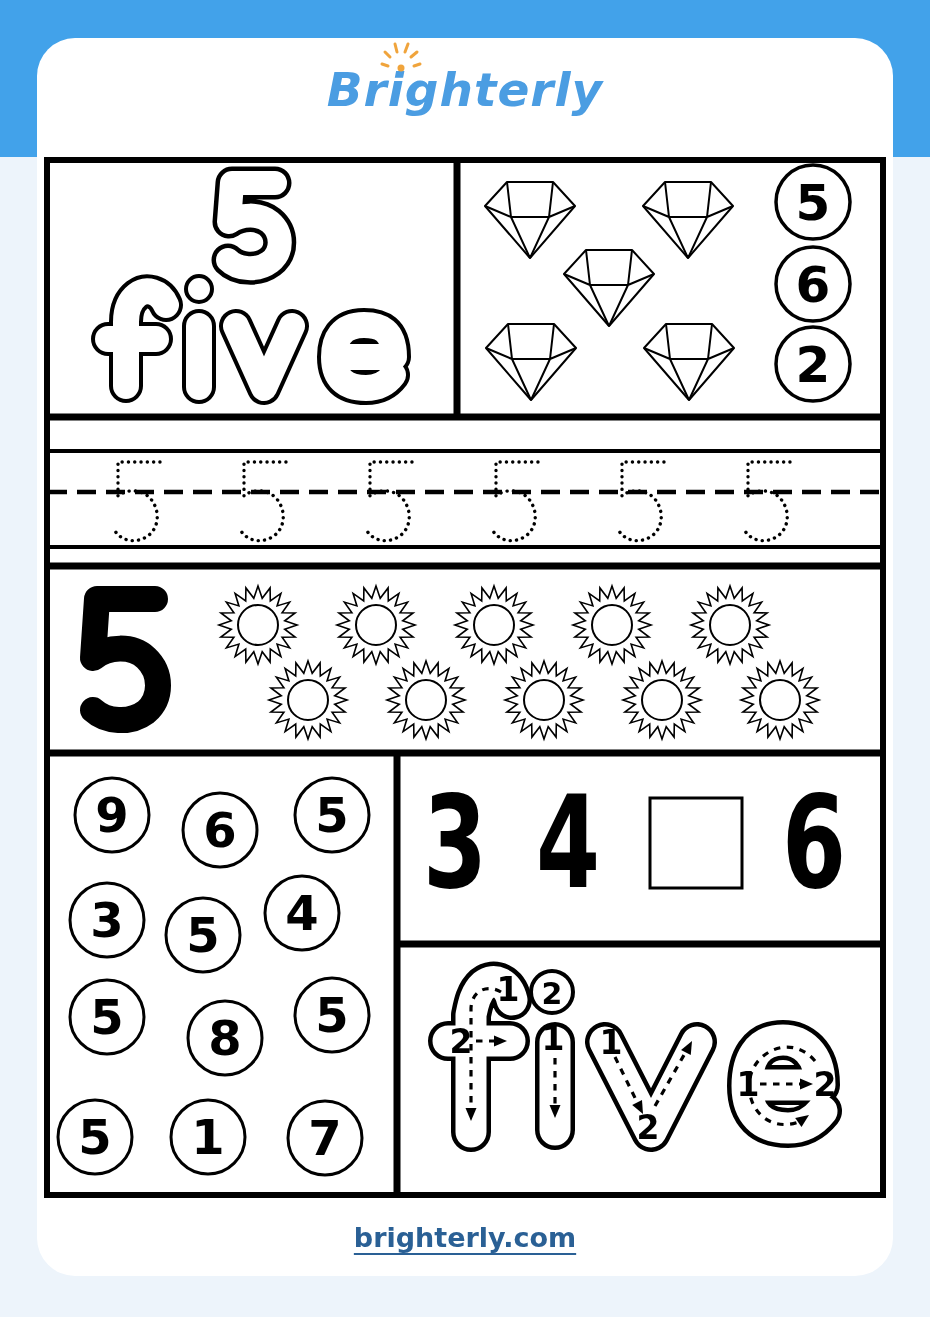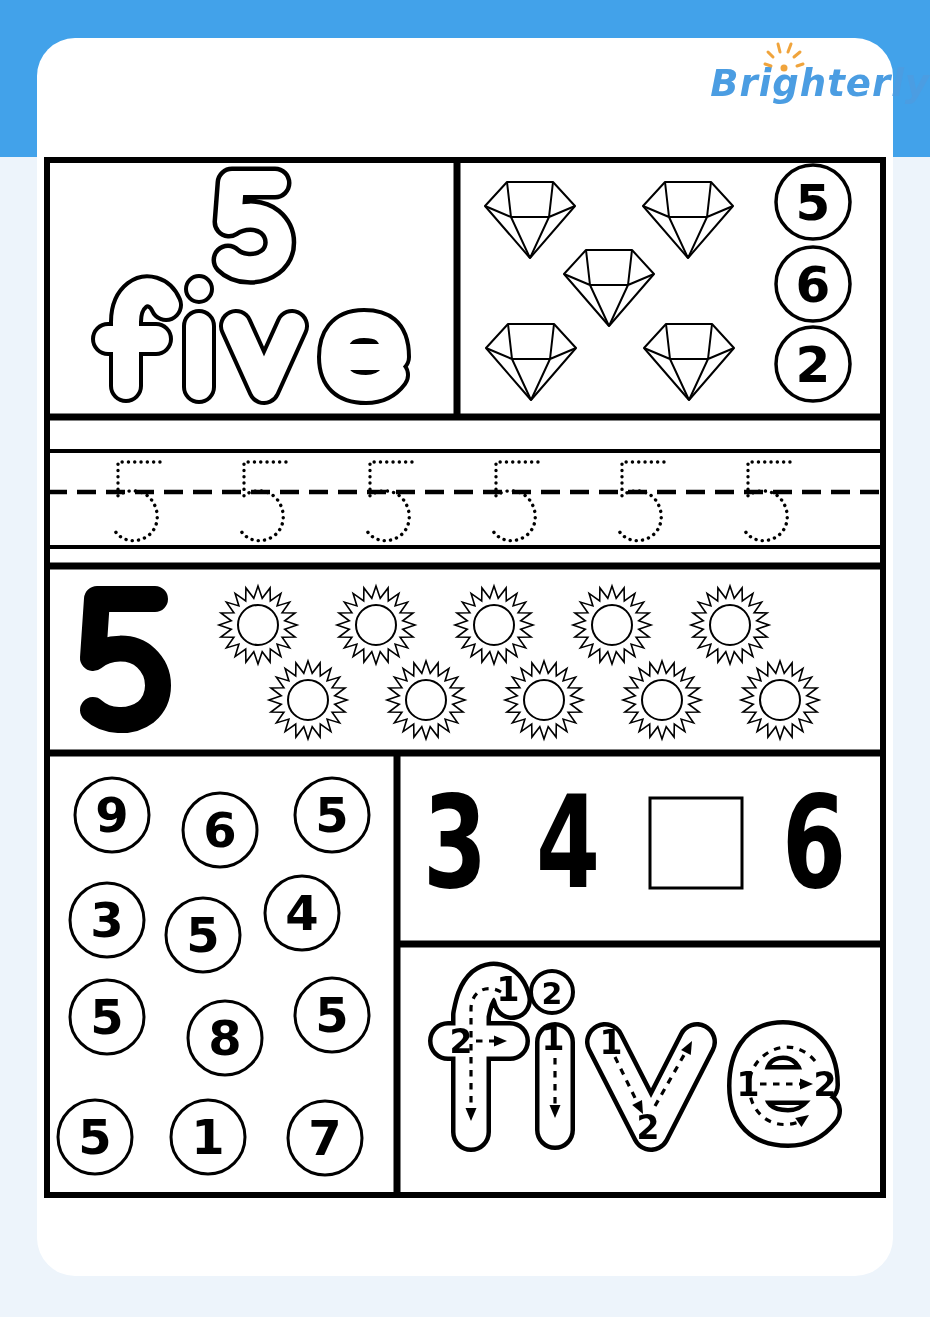--- a/index.html
+++ b/index.html
@@ -5,22 +5,22 @@
   :root{
     --pagebg:#edf4fb; --band:#42a2ea; --card:#ffffff;
     --logo:#4b9de2; --sun:#f0a43c; --link:#2a6095; --ink:#000;
   }
   html,body{margin:0;padding:0;background:#fff;}
   .page{position:relative;width:930px;height:1317px;background:var(--pagebg);
         overflow:hidden;font-family:"DejaVu Sans","Liberation Sans",sans-serif;}
   .band{position:absolute;left:0;top:0;width:100%;height:157px;background:var(--band);}
   .card{position:absolute;left:37px;top:38px;width:856px;height:1238px;
         background:var(--card);border-radius:38px;}
-  .logo{position:absolute;top:62px;left:0;width:100%;text-align:right;
-        color:var(--logo);font-size:37px;font-weight:bold;font-style:italic;
+  .logo{position:absolute;top:62px;left:0;width:100%;text-align:center;
+        color:var(--logo);font-size:47px;font-weight:bold;font-style:italic;
         letter-spacing:1px;}
   .logo-wrap{position:relative;display:inline-block;}
   .logo-sun{position:absolute;top:-22px;left:52px;}
   #ws{position:absolute;left:44px;top:157px;}
   .footer{position:absolute;top:1222px;left:0;width:100%;text-align:center;}
   .footer a{color:var(--link);font-size:27px;font-weight:bold;
             text-decoration:underline;text-underline-offset:6px;cursor:pointer;}
   
   .skB{stroke:#000;fill:none;stroke-linecap:round;stroke-linejoin:round;}
   .skW{stroke:#fff;fill:none;stroke-linecap:round;stroke-linejoin:round;}
@@ -263,13 +263,16 @@
           <text class="num" font-size="30" x="508" y="847">2</text>
           <text class="num" font-size="33" x="509" y="893">1</text>
           <text class="num" font-size="33" x="567" y="897">1</text>
           <text class="num" font-size="33" x="604" y="982">2</text>
           <text class="num" font-size="33" x="704" y="939">1</text>
           <text class="num" font-size="33" x="781" y="939">2</text>
         </g>
     </g>
   </svg>
 
+  <div class="footer">
+    <a>brighterly.com</a>
+  </div>
 </div>
 
 </body></html>

